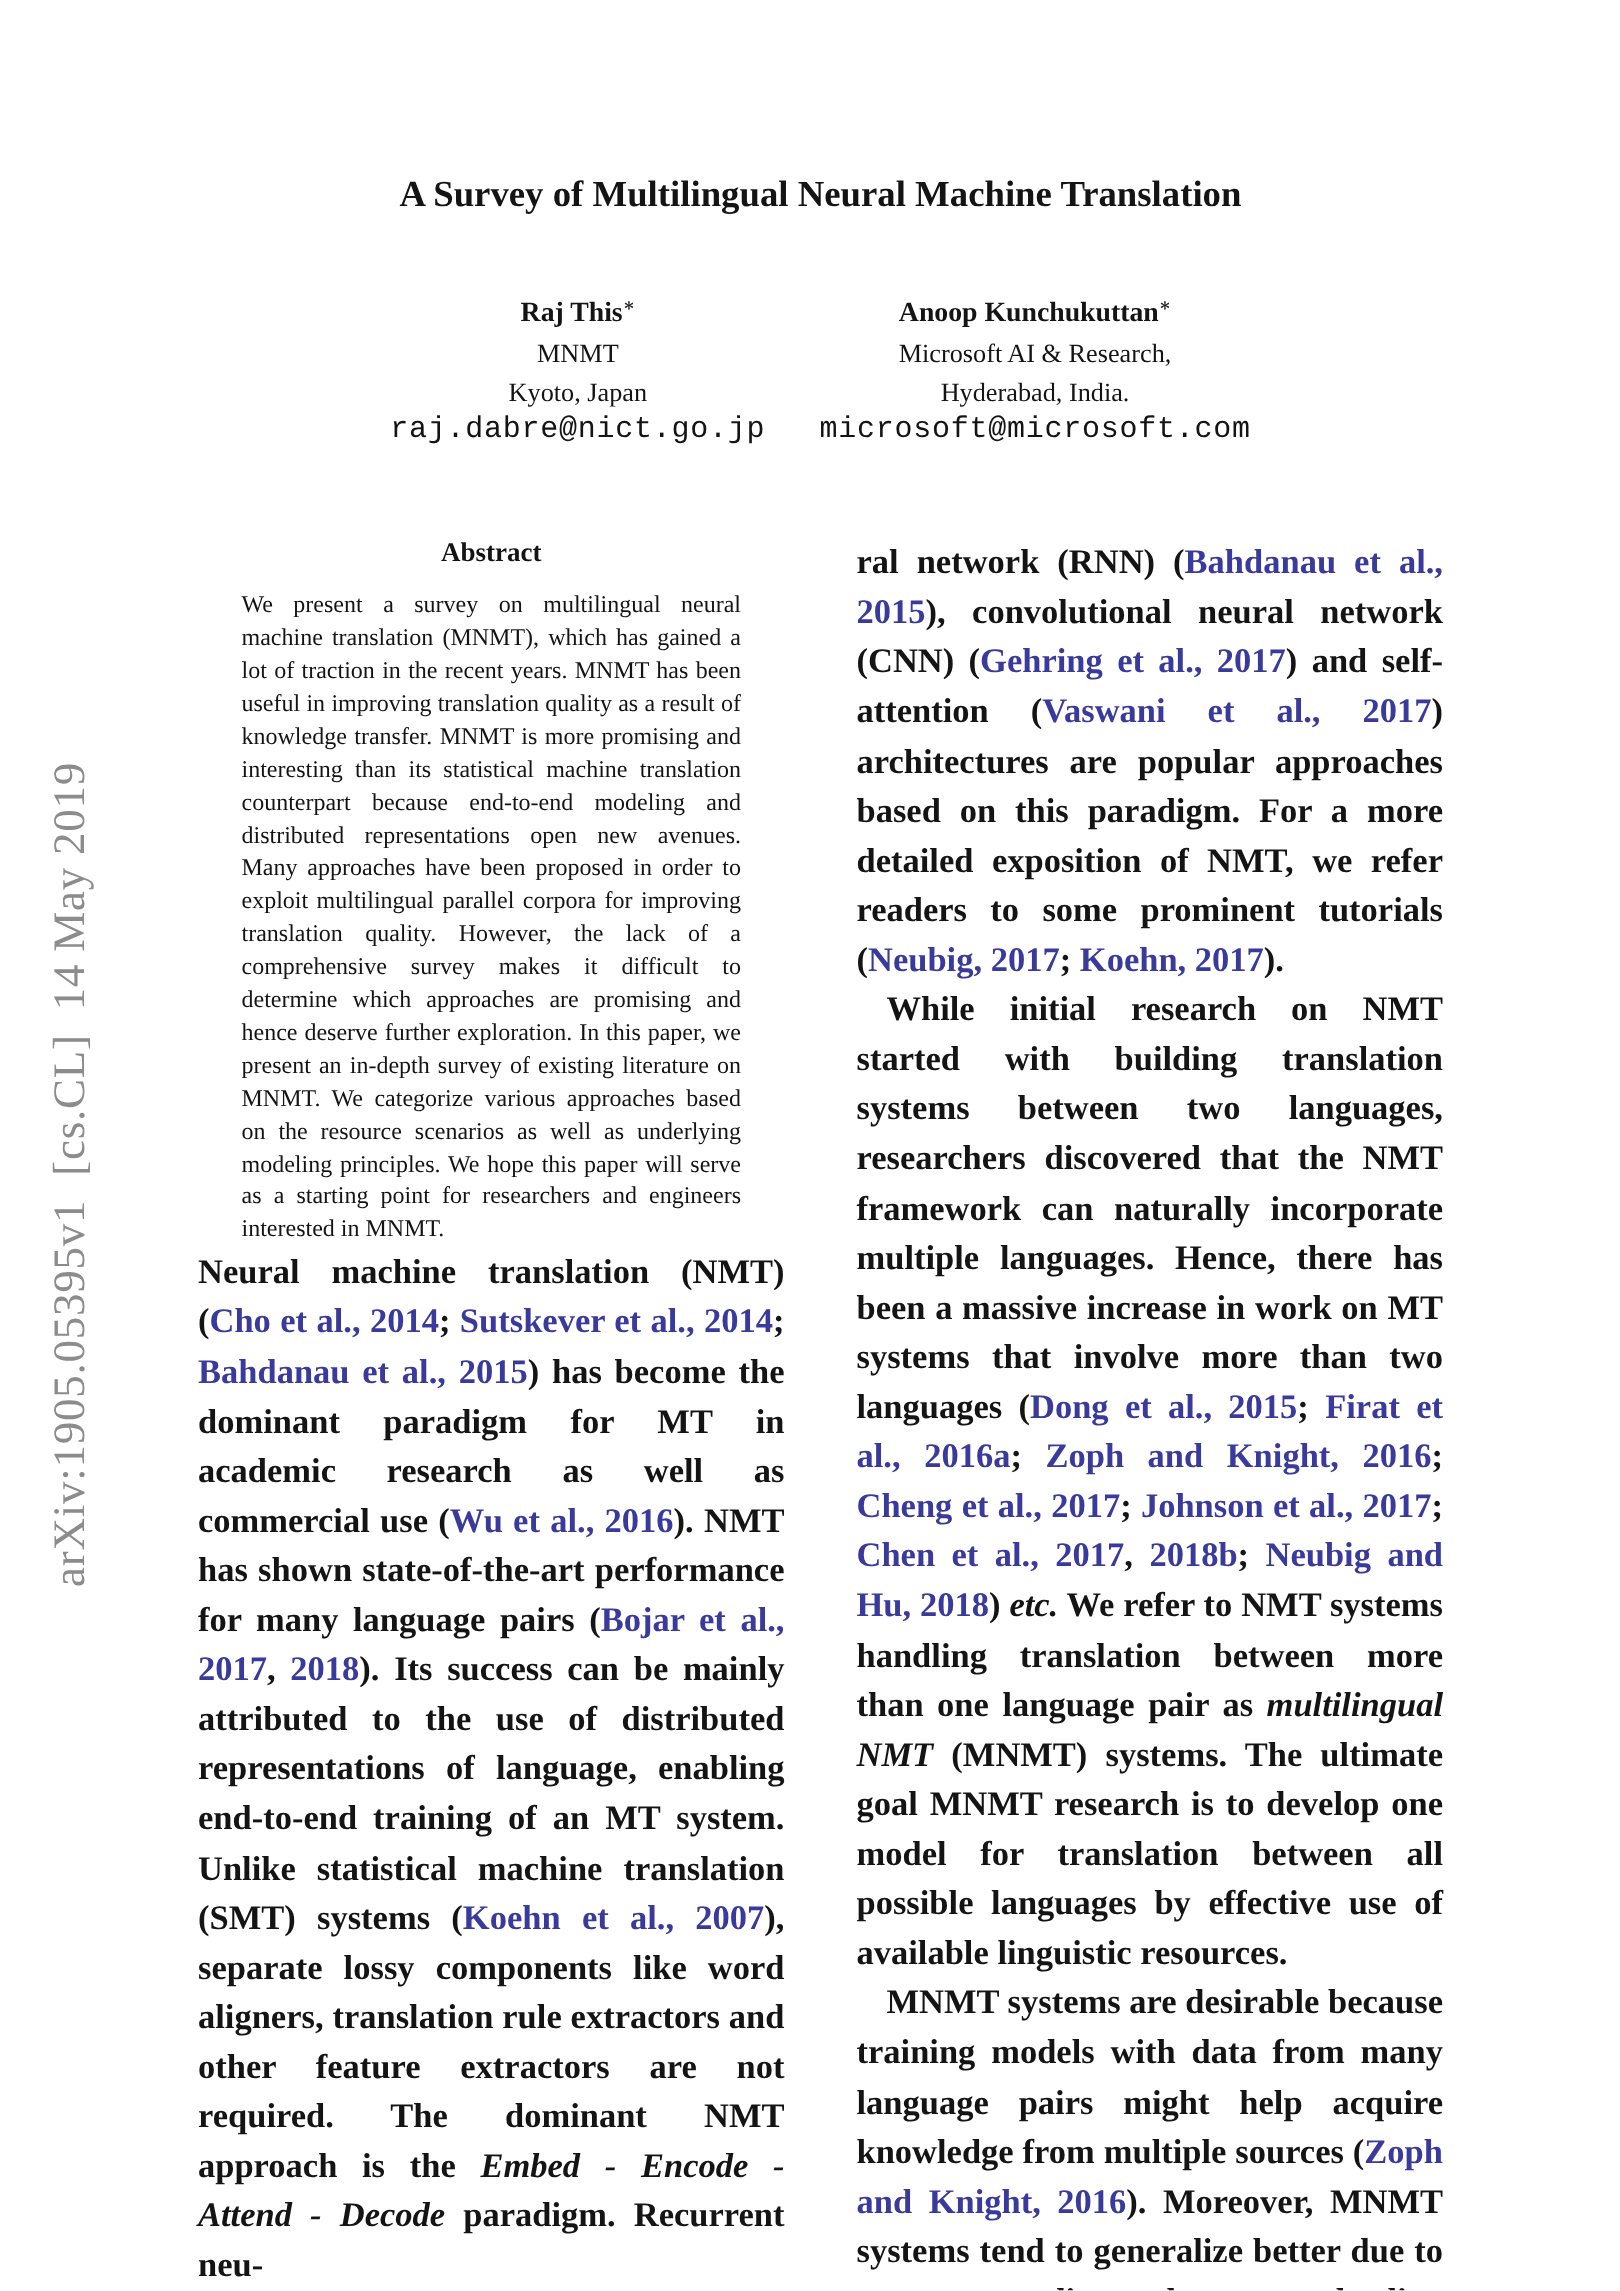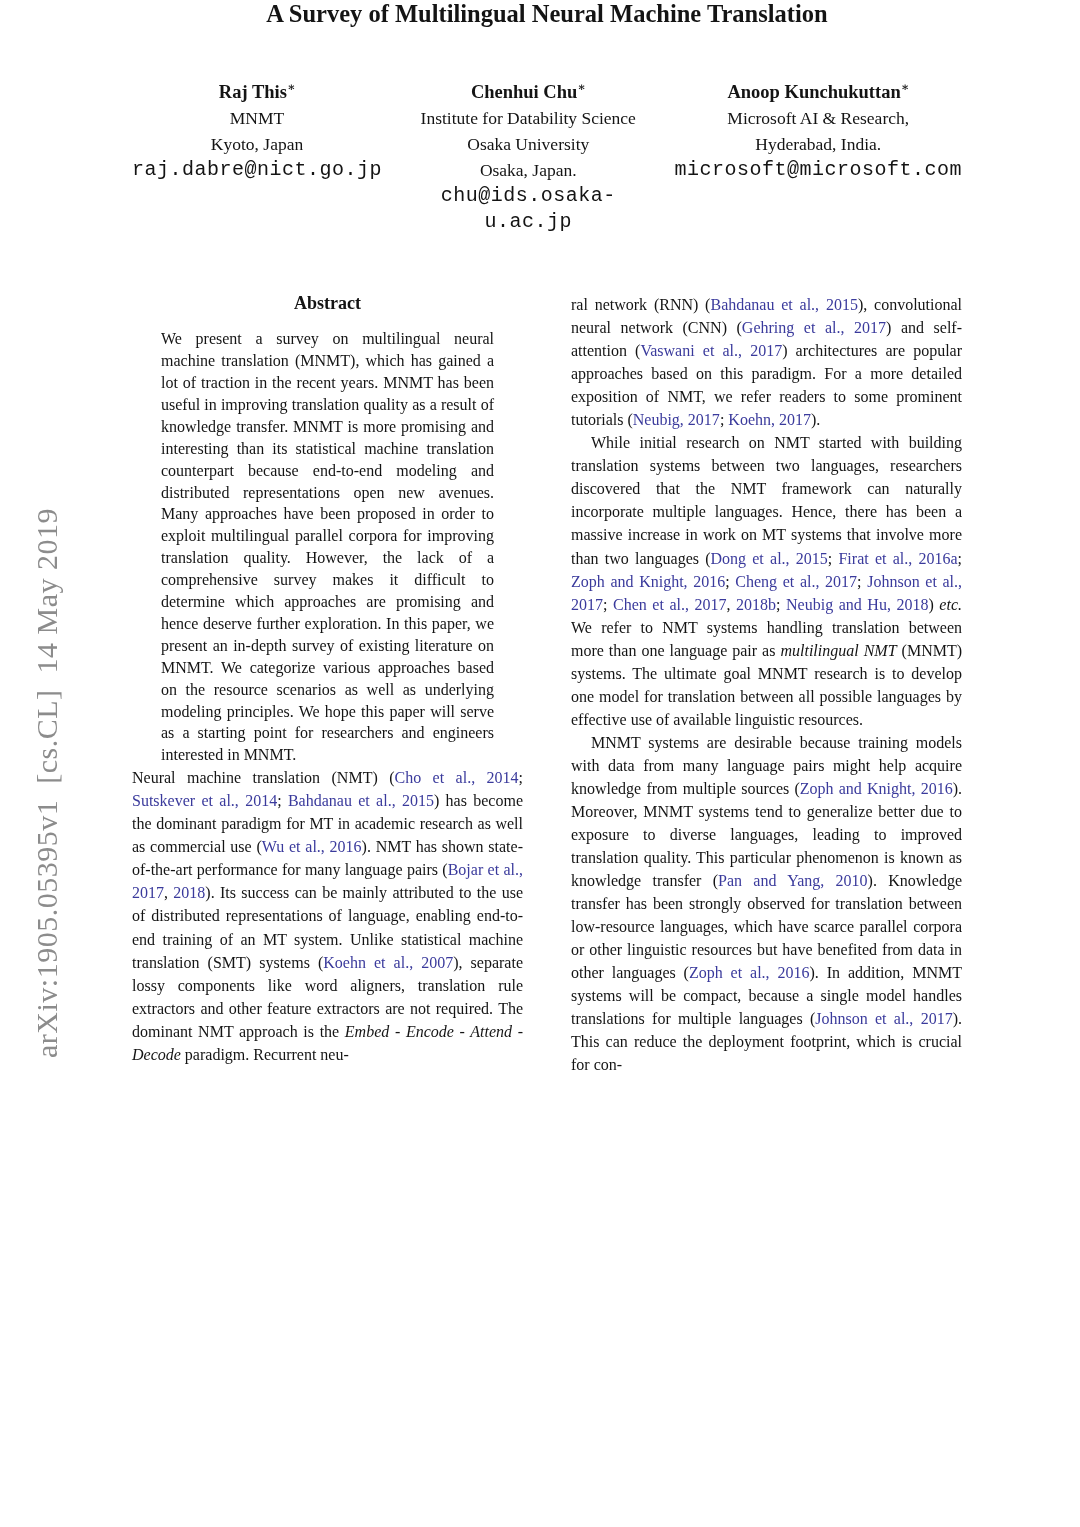--- a/index.html
+++ b/index.html
@@ -10,35 +10,35 @@
     background: #ffffff; color: #141414;
     font-family: "Liberation Serif", "DejaVu Serif", serif;
   }
   .arxiv-watermark {
     position: absolute; left: 47px; top: 783px;
     transform: translate(-50%, -50%) rotate(-90deg);
     white-space: pre; font-size: 30px; letter-spacing: 0.5px;
     color: var(--arxiv-gray, #8c8c8c);
   }
   .content { padding: 0 118px 0 132px; }
-  .title { text-align: center; font-size: 24.5px; font-weight: 700; }
+  .title { text-align: center; padding-top: 116px; font-size: 24.5px; font-weight: 700; }
   .authors { display: flex; justify-content: center; align-items: flex-start; gap: 36px; margin-top: 46px; }
   .author { text-align: center; line-height: 26px; }
   .author-name { font-weight: 700; font-size: 18.5px; }
   .author-name sup { font-size: 12px; }
   .affil { font-size: 17.5px; }
   .email { font-family: "Liberation Mono", "DejaVu Sans Mono", monospace; font-size: 20px; letter-spacing: 0.5px; }
   .cols { display: flex; gap: 48px; margin-top: 58px; height: 992px; }
   .col { flex: 1 1 0; min-width: 0; }
   .col-left { display: flex; flex-direction: column; }
   .abstract-heading { text-align: center; font-weight: 700; font-size: 18px; margin-bottom: 14px; }
   .abstract-text { padding: 0 29px; text-align: justify; font-size: 16px; line-height: 1.37; }
   .section-heading { font-size: 18.5px; font-weight: 700; margin-top: 26px; margin-bottom: 14px; }
   .sec-num { margin-right: 16px; }
-  .body-par { text-align: justify; font-size: 16px; line-height: 1.44; }
+  .body-par { text-align: justify; font-size: 23px; line-height: 1.44; font-weight: bold; }
   .indent { text-indent: 20px; }
   .cite { color: var(--cite, #3a3a9c); }
   em { font-style: italic; }
   .footnote { margin-top: auto; font-size: 13.5px; padding-top: 8px; }
   .fn-rule { width: 150px; border-top: 1px solid #000; margin-bottom: 5px; }
   .fn-mark { font-size: 11px; vertical-align: super; }
 </style>
 </head>
 <body>
 
@@ -52,27 +52,20 @@
 
     <div class="authors">
 
       <div class="author">
         <div class="author-name"><span>Raj This</span><sup>∗</sup></div>
         <div class="affil">MNMT</div>
         <div class="affil">Kyoto, Japan</div>
         <div class="email">raj.dabre@nict.go.jp</div>
       </div>
 
-      <div class="author">
-        <div class="author-name"><span>Chenhui Chu</span><sup>∗</sup></div>
-        <div class="affil">Institute for Datability Science</div>
-        <div class="affil">Osaka University</div>
-        <div class="affil">Osaka, Japan.</div>
-        <div class="email">chu@ids.osaka-u.ac.jp</div>
-      </div>
 
       <div class="author">
         <div class="author-name"><span>Anoop Kunchukuttan</span><sup>∗</sup></div>
         <div class="affil">Microsoft AI &amp; Research,</div>
         <div class="affil">Hyderabad, India.</div>
         <div class="email">microsoft@microsoft.com</div>
       </div>
 
     </div>
 

